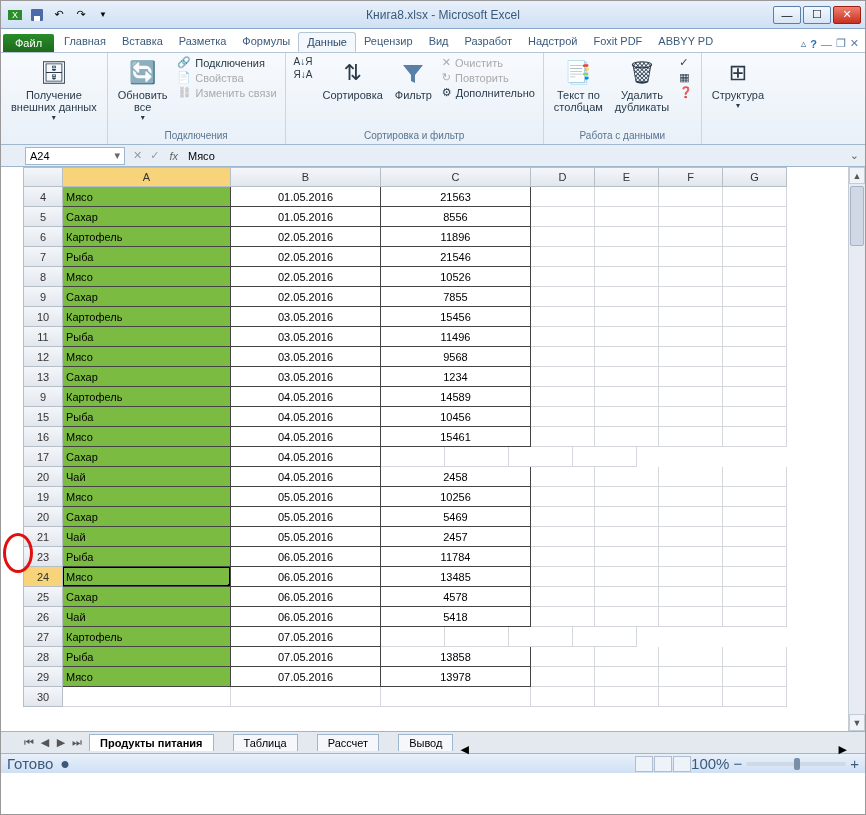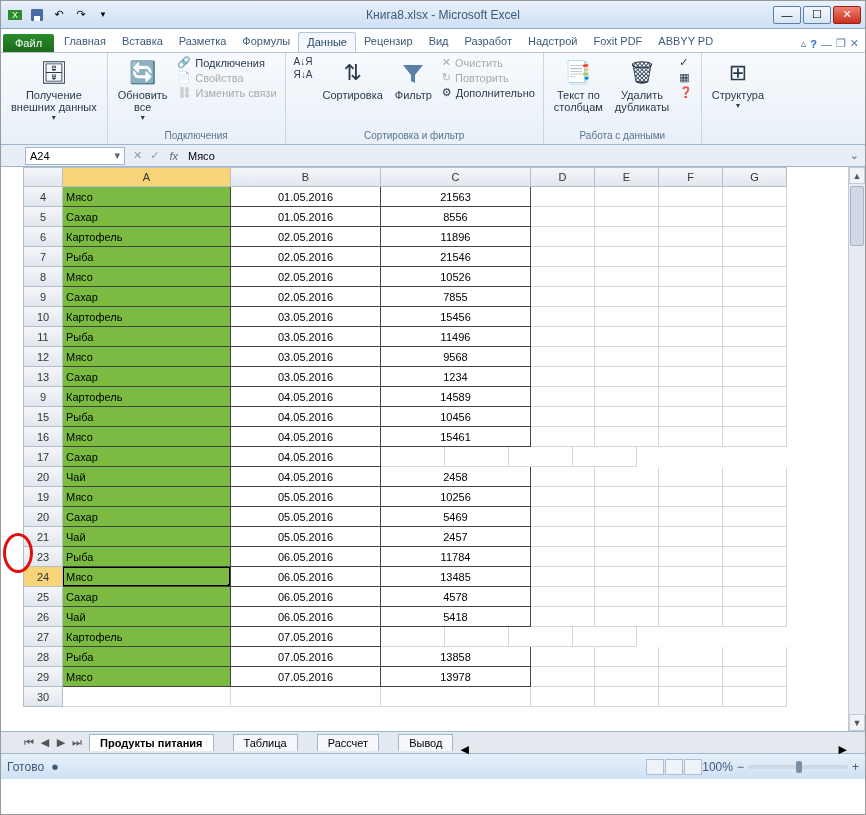--- a/index.html
+++ b/index.html
@@ -47,21 +47,21 @@
   .selected-cell { position:relative; }
   .selected-cell::after { content:""; position:absolute; inset:-1px; border:2px solid #000; pointer-events:none; }
   .selected-cell::before { content:""; position:absolute; right:-3px; bottom:-3px; width:5px; height:5px; background:#000; }
   .rh.sel, .ch.sel { background:#f7d47a; }
   .annotation { position:absolute; left:2px; top:366px; width:30px; height:40px; border:3px solid #e01010; border-radius:50%/50%; pointer-events:none; z-index:50; }
   .sheet-tabs { height:22px; background:#e4e9f0; border-top:1px solid #9fb6cf; display:flex; align-items:center; padding-left:20px; font-size:11px; }
   .nav-btn { width:16px; height:16px; display:flex;align-items:center;justify-content:center; color:#555; cursor:pointer; }
   .sheet-tab { padding:2px 10px; background:#f5f7fa; border:1px solid #9fb6cf; border-bottom:none; margin-right:-1px; cursor:pointer; }
   .sheet-tab.active { background:#fff; font-weight:bold; }
   .hscroll { flex:1; margin:0 18px 0 8px; position:relative; }
-  .status-bar { height:26px; background:linear-gradient(#e8f0fa,#cfe0f4); border-top:1px solid #9fb6cf; display:flex; align-items:center; padding:0 6px; font-size:12px; color:#3b5a7a; }
+  .status-bar { height:20px; background:linear-gradient(#e8f0fa,#cfe0f4); border-top:1px solid #9fb6cf; display:flex; align-items:center; padding:0 6px; font-size:15px; color:#3b5a7a; }
   .status-bar .spacer { flex:1; }
   .zoom { display:flex; align-items:center; gap:4px; }
   .zoom .slider { width:100px; height:4px; background:#cfd9e6; position:relative; border-radius:2px; }
   .zoom .thumb { position:absolute; left:48px; top:-4px; width:6px; height:12px; background:#7a8fa8; border-radius:2px; }
   .view-btn { width:18px;height:16px; border:1px solid #b0bed0; background:#eef3f9; margin-left:1px; cursor:pointer; }
   .vscroll { width:17px; background:#e8ecf2; border-left:1px solid #c4ccd6; position:relative; }
   .vscroll .arrow { height:17px; display:flex;align-items:center;justify-content:center; background:#f0f3f7; border:1px solid #c4ccd6; cursor:pointer; font-size:9px; color:#555; }
   .vscroll .track { position:absolute; top:17px; bottom:17px; left:0; right:0; }
   .vscroll .thumb { position:absolute; top:2px; height:60px; left:1px; right:1px; background:#cfd8e4; border:1px solid #a8b4c4; border-radius:2px; }
   .vscroll .arrow.bot { position:absolute; bottom:0; left:0; right:0; }

